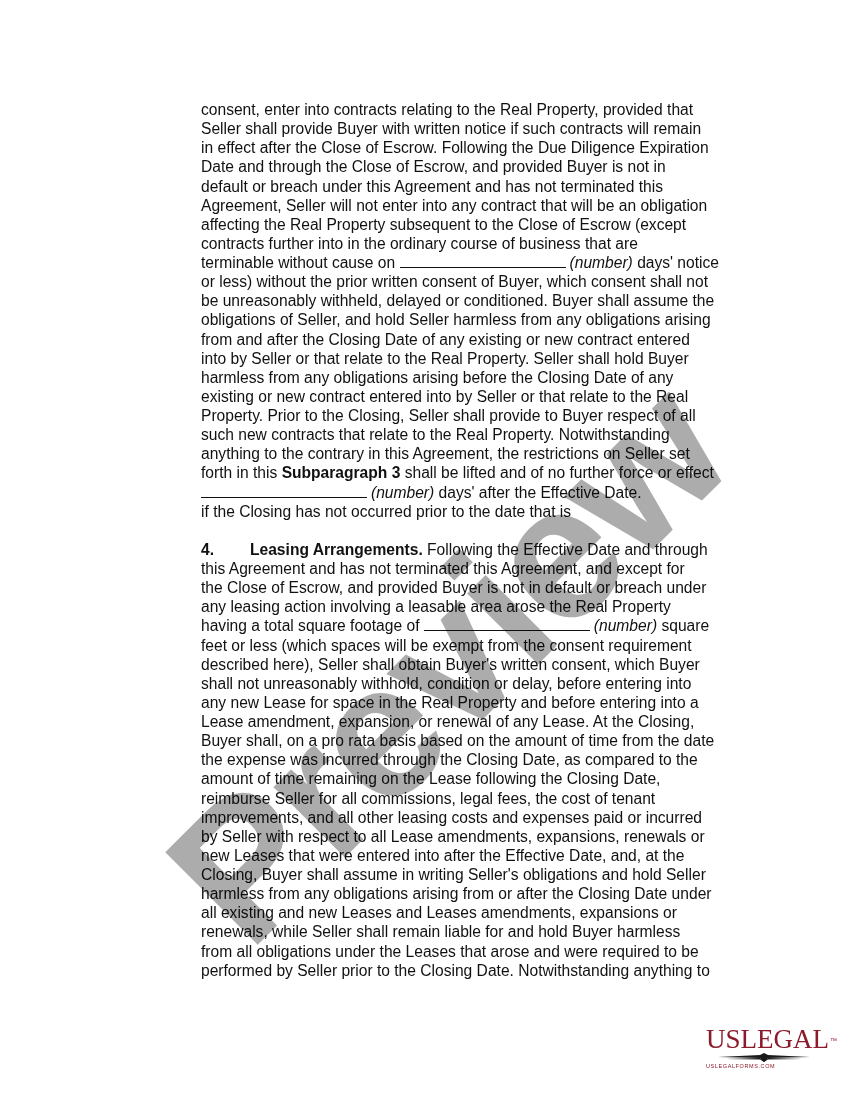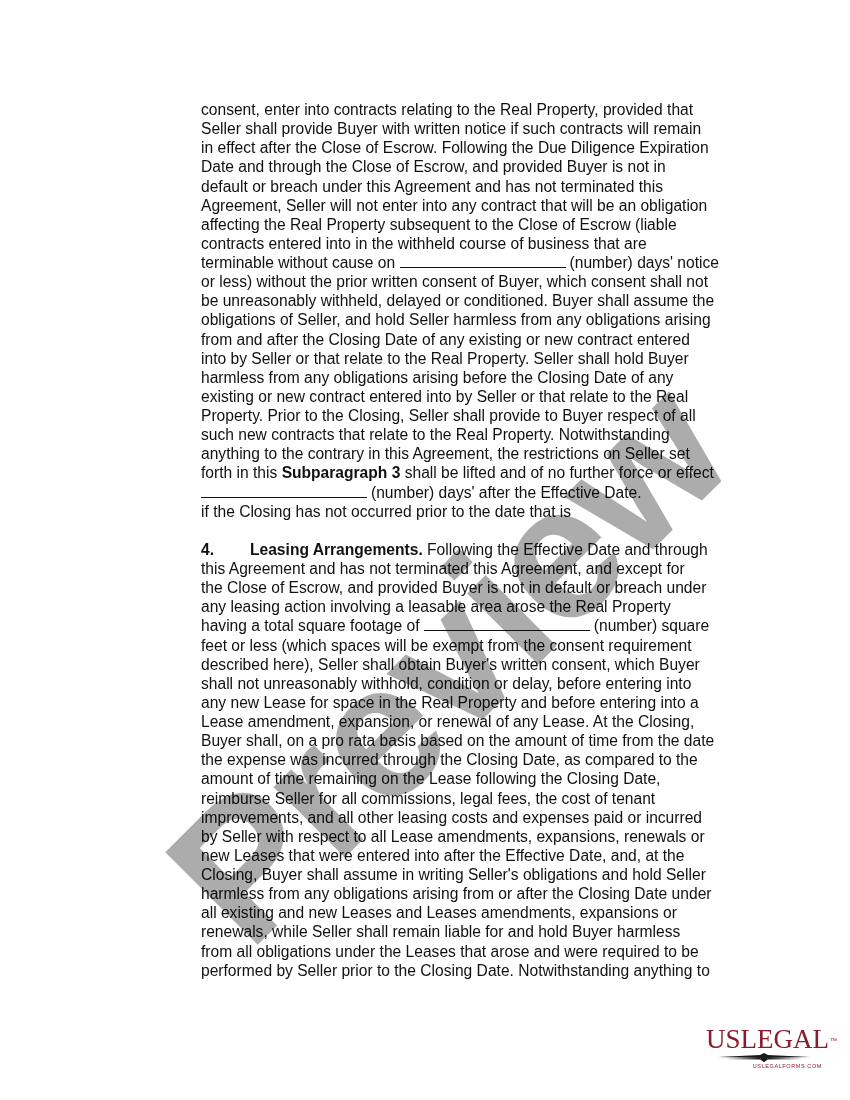--- a/index.html
+++ b/index.html
@@ -8,53 +8,53 @@
     font-family: "Liberation Sans", sans-serif; color: #111111;
   }
   .page { position: absolute; left: 0; top: 0; width: 850px; height: 1100px; }
   .text-block {
     position: absolute; left: 201px; top: 100px; width: 560px;
     font-size: 15.6px; line-height: 19.14px; white-space: nowrap;
   }
   .line { display: block; height: 19.14px; }
   .blank { display: inline-block; border-bottom: 1.3px solid #111; height: 14px; vertical-align: baseline; margin-right: 4px; }
   .blank.w1 { width: 166px; }
-  .em { }
+  .em { font-style: italic; }
   .b { font-weight: bold; }
   .spacer { display: block; height: 19.14px; }
   .num { display: inline-block; width: 49px; font-weight: bold; }
   .watermark {
     position: absolute; left: 95px; top: 410px;
     font-family: "Liberation Sans", sans-serif; font-weight: bold;
     font-size: 190px; color: #9e9e9e; opacity: 0.85; letter-spacing: -4px;
     transform: rotate(-45deg); transform-origin: 0 0;
     transform: translate(30px, 420px) rotate(-45deg);
     pointer-events: none; mix-blend-mode: multiply; white-space: nowrap;
   }
-  .logo { position: absolute; left: 706px; top: 1026px; width: 116px; text-align: right; }
+  .logo { position: absolute; left: 706px; top: 1026px; width: 116px; text-align: left; }
   .logo-main { font-family: "Liberation Serif", serif; font-size: 27px; color: #8b1a2b; letter-spacing: 0px; line-height: 26px; position: relative; display:inline-block; }
   .logo-tm { font-size: 7px; position: absolute; right: -8px; top: 2px; color: #8b1a2b; font-family: "Liberation Sans", sans-serif; }
   .logo-wing { display: block; margin: 1px auto 0; }
   .logo-url { font-family: "Liberation Sans", sans-serif; font-size: 5.5px; color: #8b1a2b; letter-spacing: 0.6px; margin-top: 1px; }
 </style>
 </head>
 <body>
 
 <div class="page">
 
   <div class="text-block">
 
     <span class="line">consent, enter into contracts relating to the Real Property, provided that</span>
     <span class="line">Seller shall provide Buyer with written notice if such contracts will remain</span>
     <span class="line">in effect after the Close of Escrow. Following the Due Diligence Expiration</span>
     <span class="line">Date and through the Close of Escrow, and provided Buyer is not in</span>
     <span class="line">default or breach under this Agreement and has not terminated this</span>
     <span class="line">Agreement, Seller will not enter into any contract that will be an obligation</span>
-    <span class="line">affecting the Real Property subsequent to the Close of Escrow (liable</span>
-    <span class="line">contracts entered into in the withheld course of business that are</span>
+    <span class="line">affecting the Real Property subsequent to the Close of Escrow (except</span>
+    <span class="line">contracts further into in the ordinary course of business that are</span>
     <span class="line">
       <span>terminable without cause on</span>
       <span class="blank w1"></span><span class="em">(number)</span>
       <span>days' notice</span>
     </span>
     <span class="line">or less) without the prior written consent of Buyer, which consent shall not</span>
     <span class="line">be unreasonably withheld, delayed or conditioned. Buyer shall assume the</span>
     <span class="line">obligations of Seller, and hold Seller harmless from any obligations arising</span>
     <span class="line">from and after the Closing Date of any existing or new contract entered</span>
     <span class="line">into by Seller or that relate to the Real Property. Seller shall hold Buyer</span>

